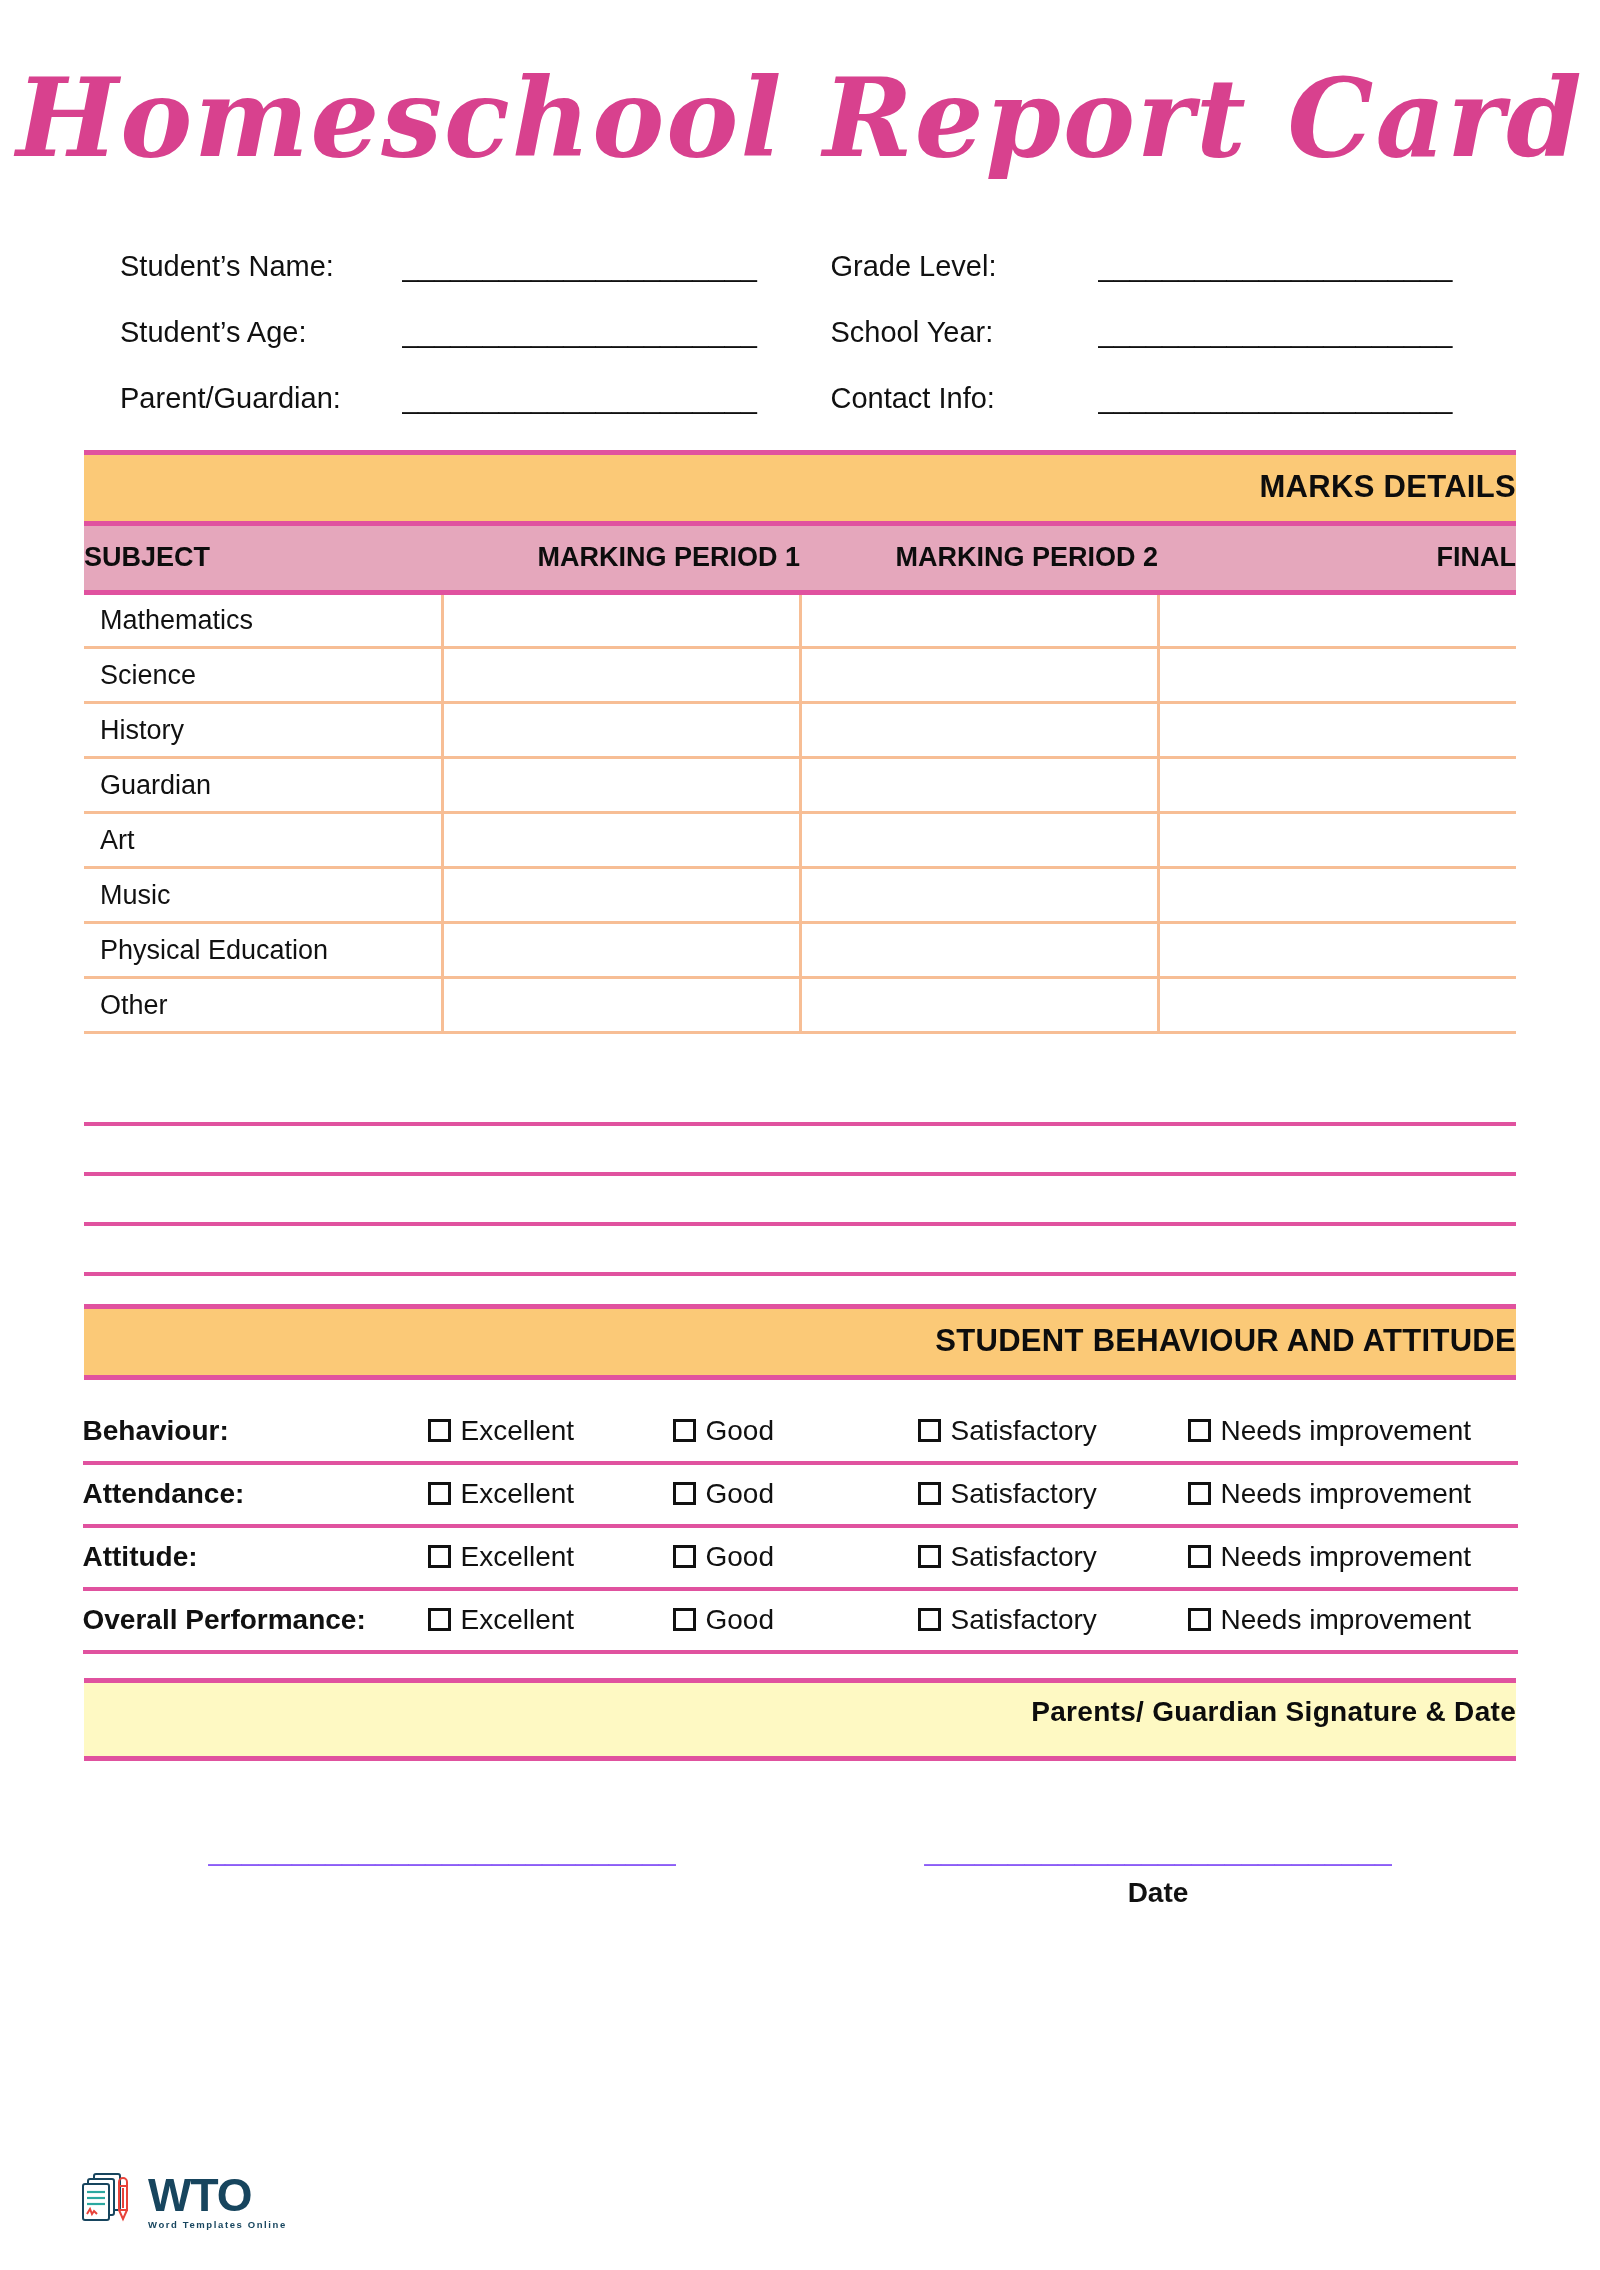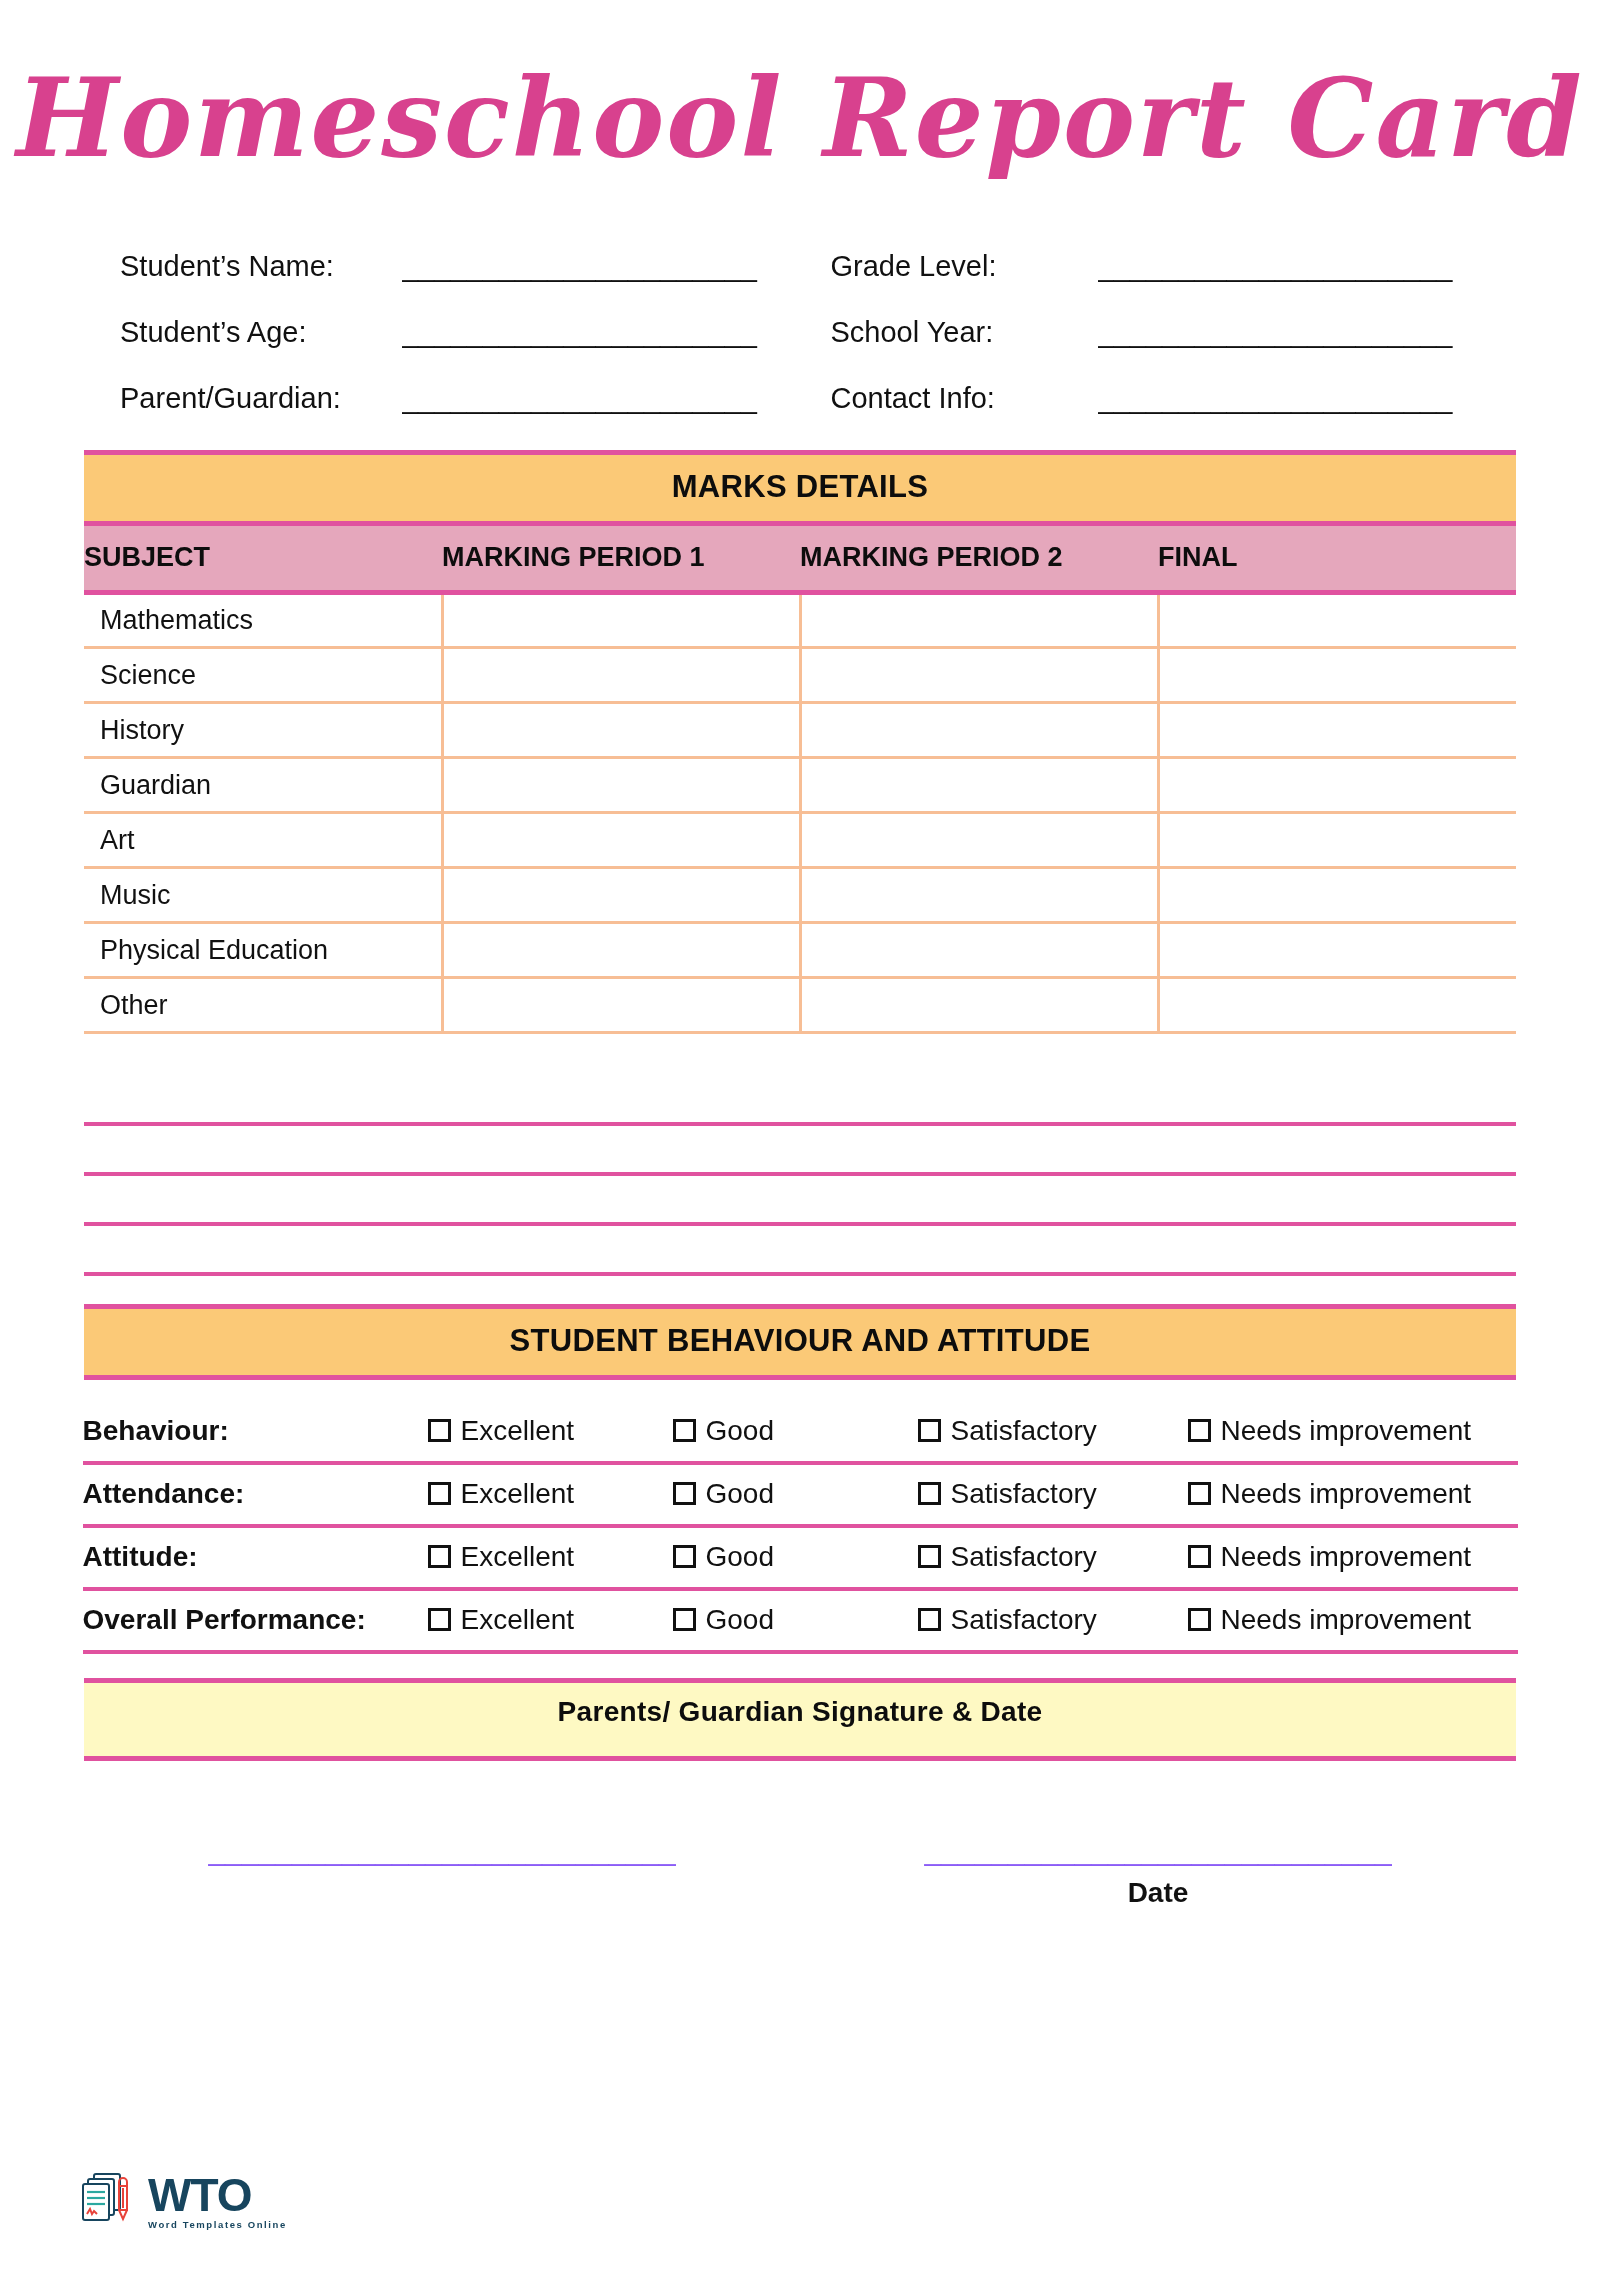--- a/index.html
+++ b/index.html
@@ -62,21 +62,21 @@
     white-space: nowrap;
     overflow: hidden;
   }
   .line-a { width: 430px; }
   .line-b { width: 420px; }
 
   
   .bar {
     width: 1432px;
     margin: 0 auto;
-    text-align: center;
+    text-align: right;
     font-weight: 700;
     font-size: 31px;
     letter-spacing: .3px;
     color: #0d0d0d;
     border-top: 5px solid #E0529F;
     border-bottom: 5px solid #E0529F;
     padding: 14px 0 16px 0;
   }
   .bar-orange { background: #FBC977; }
   .bar-salmon { background: #F2A888; }
@@ -93,21 +93,21 @@
     width: 1432px;
     margin: 0 auto;
     border-collapse: collapse;
     table-layout: fixed;
   }
   table.marks th {
     background: #E5A7BC;
     font-size: 27px;
     font-weight: 700;
     color: #0d0d0d;
-    text-align: left;
+    text-align: right;
     padding: 16px 0 17px 0;
     border-bottom: 5px solid #E0529F;
   }
   table.marks th.sub {
     text-align: left;
     padding-left: 0;
   }
   table.marks td {
     height: 55px;
     font-size: 27px;

